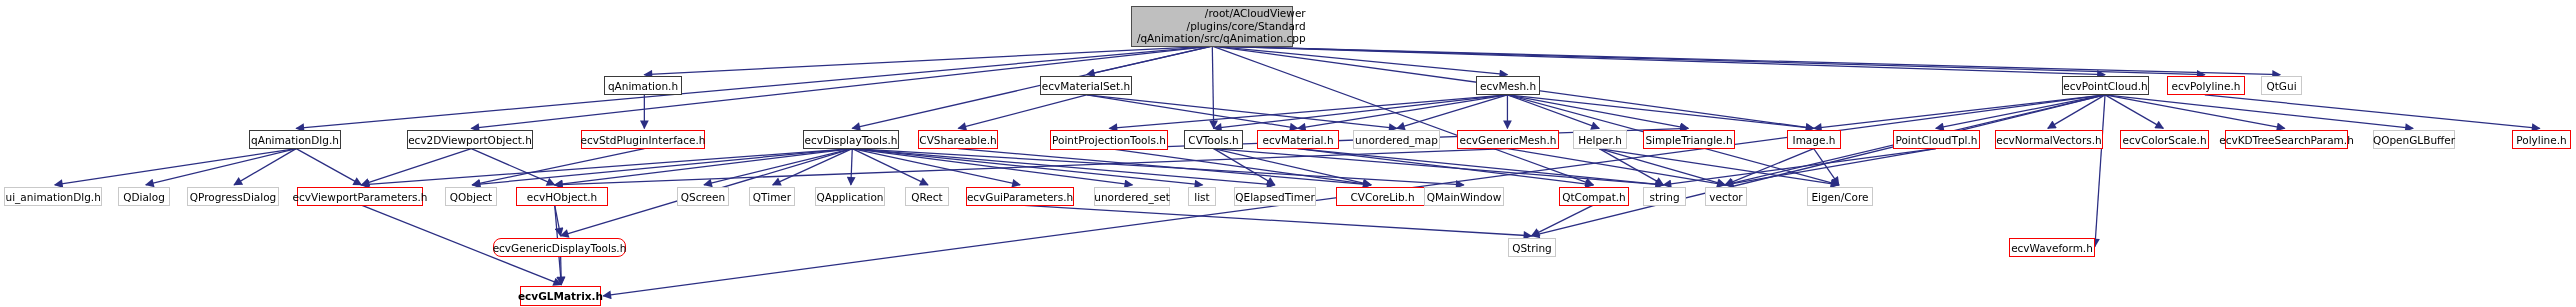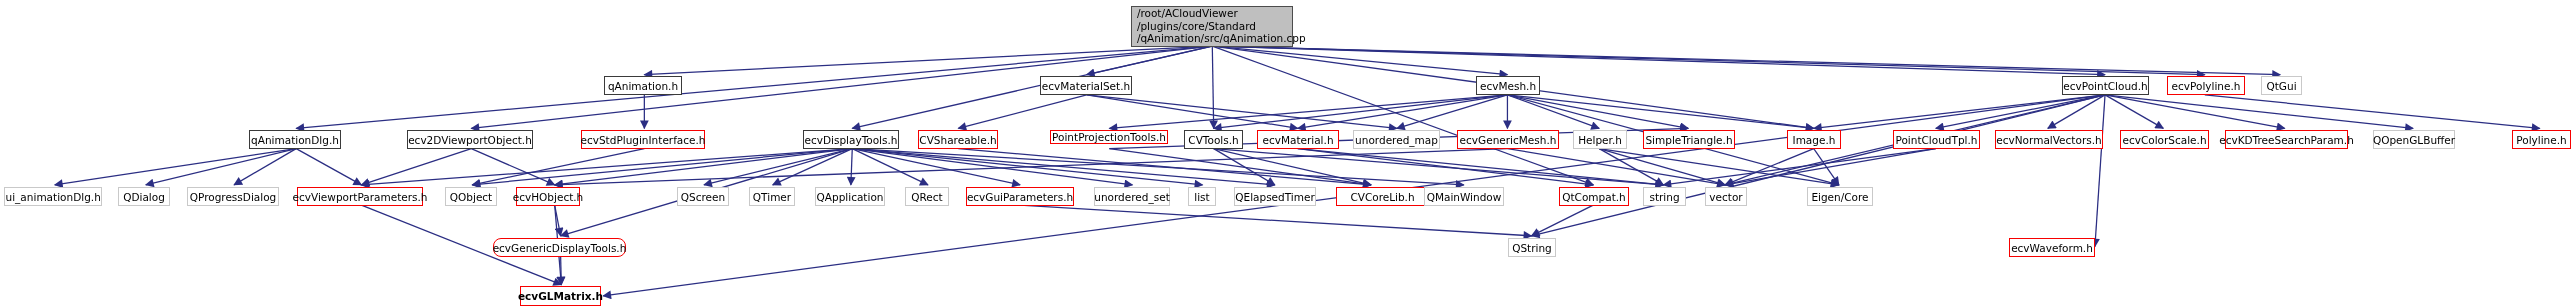--- a/index.html
+++ b/index.html
@@ -6,21 +6,21 @@
   #canvas{position:relative;width:2576px;height:307px;background:#ffffff;overflow:hidden;
           font-family:"DejaVu Sans","Liberation Sans",sans-serif;}
   #edges{position:absolute;left:0;top:0;width:2576px;height:307px;}
   .node{position:absolute;box-sizing:border-box;background:#ffffff;color:#000000;
         font-size:10.5px;display:flex;align-items:center;justify-content:center;
         white-space:nowrap;line-height:12px;z-index:2;}
   .node.doc{border:1.4px solid #3a3a3a;}
   .node.trunc{border:1.4px solid #f70000;}
   .node.sys{border:1.4px solid #c9c9c9;}
   .node.root{border:1.4px solid #4c4c4c;background:#bfbfbf;justify-content:flex-start;
-             padding-left:4.9px;text-align:left;white-space:pre-line;font-size:10.5px;line-height:12.6px;}
+             padding-left:4.9px;text-align:right;white-space:pre-line;font-size:10.5px;line-height:12.6px;}
 </style>
 </head>
 <body>
 
 <div id="canvas">
   <svg id="edges" xmlns="http://www.w3.org/2000/svg" viewBox="0 0 3687 440">
       <defs>
         <marker id="arrow" viewBox="0 0 10 10" refX="9" refY="5" markerWidth="9" markerHeight="7" orient="auto-start-reverse">
           <path d="M 0 0 L 10 5 L 0 10 z" fill="#2b2e83"></path>
         </marker>
@@ -113,40 +113,40 @@
       <div class="node doc" style="left: 1040px; top: 76px; width: 92px; height: 19px;">ecvMaterialSet.h</div>
       <div class="node doc" style="left: 1476px; top: 76px; width: 64px; height: 19px;">ecvMesh.h</div>
       <div class="node doc" style="left: 2062px; top: 76px; width: 87px; height: 19px;">ecvPointCloud.h</div>
       <div class="node trunc" style="left: 2167px; top: 76px; width: 78px; height: 19px;">ecvPolyline.h</div>
       <div class="node sys" style="left: 2261px; top: 76px; width: 41px; height: 19px;">QtGui</div>
       <div class="node doc" style="left: 249px; top: 130px; width: 92px; height: 19px; text-align: center;">qAnimationDlg.h</div>
       <div class="node doc" style="left: 407px; top: 130px; width: 126px; height: 19px;">ecv2DViewportObject.h</div>
       <div class="node trunc" style="left: 581px; top: 130px; width: 124px; height: 19px;">ecvStdPluginInterface.h</div>
       <div class="node doc" style="left: 803px; top: 130px; width: 96px; height: 19px;">ecvDisplayTools.h</div>
       <div class="node trunc" style="left: 918px; top: 130px; width: 80px; height: 19px;">CVShareable.h</div>
-      <div class="node trunc" style="left: 1050px; top: 130px; width: 118px; height: 14px;">PointProjectionTools.h</div>
+      <div class="node trunc" style="left: 1050px; top: 130px; width: 118px; height: 20px;">PointProjectionTools.h</div>
       <div class="node doc" style="left: 1184px; top: 130px; width: 59px; height: 19px;">CVTools.h</div>
       <div class="node trunc" style="left: 1257px; top: 130px; width: 82px; height: 19px;">ecvMaterial.h</div>
       <div class="node sys" style="left: 1353px; top: 130px; width: 87px; height: 19px;">unordered_map</div>
       <div class="node trunc" style="left: 1457px; top: 130px; width: 102px; height: 19px;">ecvGenericMesh.h</div>
       <div class="node sys" style="left: 1573px; top: 130px; width: 54px; height: 19px;">Helper.h</div>
       <div class="node trunc" style="left: 1643px; top: 130px; width: 92px; height: 19px;">SimpleTriangle.h</div>
       <div class="node trunc" style="left: 1787px; top: 130px; width: 54px; height: 19px;">Image.h</div>
       <div class="node trunc" style="left: 1893px; top: 130px; width: 87px; height: 19px;">PointCloudTpl.h</div>
       <div class="node trunc" style="left: 1995px; top: 130px; width: 108px; height: 19px;">ecvNormalVectors.h</div>
       <div class="node trunc" style="left: 2120px; top: 130px; width: 89px; height: 19px;">ecvColorScale.h</div>
       <div class="node trunc" style="left: 2225px; top: 130px; width: 123px; height: 19px;">ecvKDTreeSearchParam.h</div>
       <div class="node sys" style="left: 2373px; top: 130px; width: 82px; height: 19px;">QOpenGLBuffer</div>
       <div class="node trunc" style="left: 2512px; top: 130px; width: 59px; height: 19px;">Polyline.h</div>
       <div class="node sys" style="left: 4.2px; top: 187px; width: 98px; height: 19px;">ui_animationDlg.h</div>
       <div class="node sys" style="left: 118px; top: 187px; width: 52px; height: 19px;">QDialog</div>
       <div class="node sys" style="left: 187px; top: 187px; width: 92px; height: 19px;">QProgressDialog</div>
       <div class="node trunc" style="left: 297px; top: 187px; width: 126px; height: 19px;">ecvViewportParameters.h</div>
       <div class="node sys" style="left: 445px; top: 187px; width: 52px; height: 19px;">QObject</div>
-      <div class="node trunc" style="left: 516px; top: 187px; width: 64px; height: 19px;">ecvHObject.h</div>
+      <div class="node trunc" style="left: 516px; top: 187px; width: 92px; height: 19px;">ecvHObject.h</div>
       <div class="node sys" style="left: 677px; top: 187px; width: 52px; height: 19px;">QScreen</div>
       <div class="node sys" style="left: 749px; top: 187px; width: 46px; height: 19px;">QTimer</div>
       <div class="node sys" style="left: 815px; top: 187px; width: 70px; height: 19px;">QApplication</div>
       <div class="node sys" style="left: 905px; top: 187px; width: 44px; height: 19px;">QRect</div>
       <div class="node trunc" style="left: 966px; top: 187px; width: 108px; height: 19px;">ecvGuiParameters.h</div>
       <div class="node sys" style="left: 1094px; top: 187px; width: 76px; height: 19px;">unordered_set</div>
       <div class="node sys" style="left: 1188px; top: 187px; width: 28px; height: 19px;">list</div>
       <div class="node sys" style="left: 1234px; top: 187px; width: 82px; height: 19px;">QElapsedTimer</div>
       <div class="node trunc" style="left: 1336px; top: 187px; width: 93px; height: 19px;">CVCoreLib.h</div>
       <div class="node sys" style="left: 1424px; top: 187px; width: 80px; height: 19px;">QMainWindow</div>

